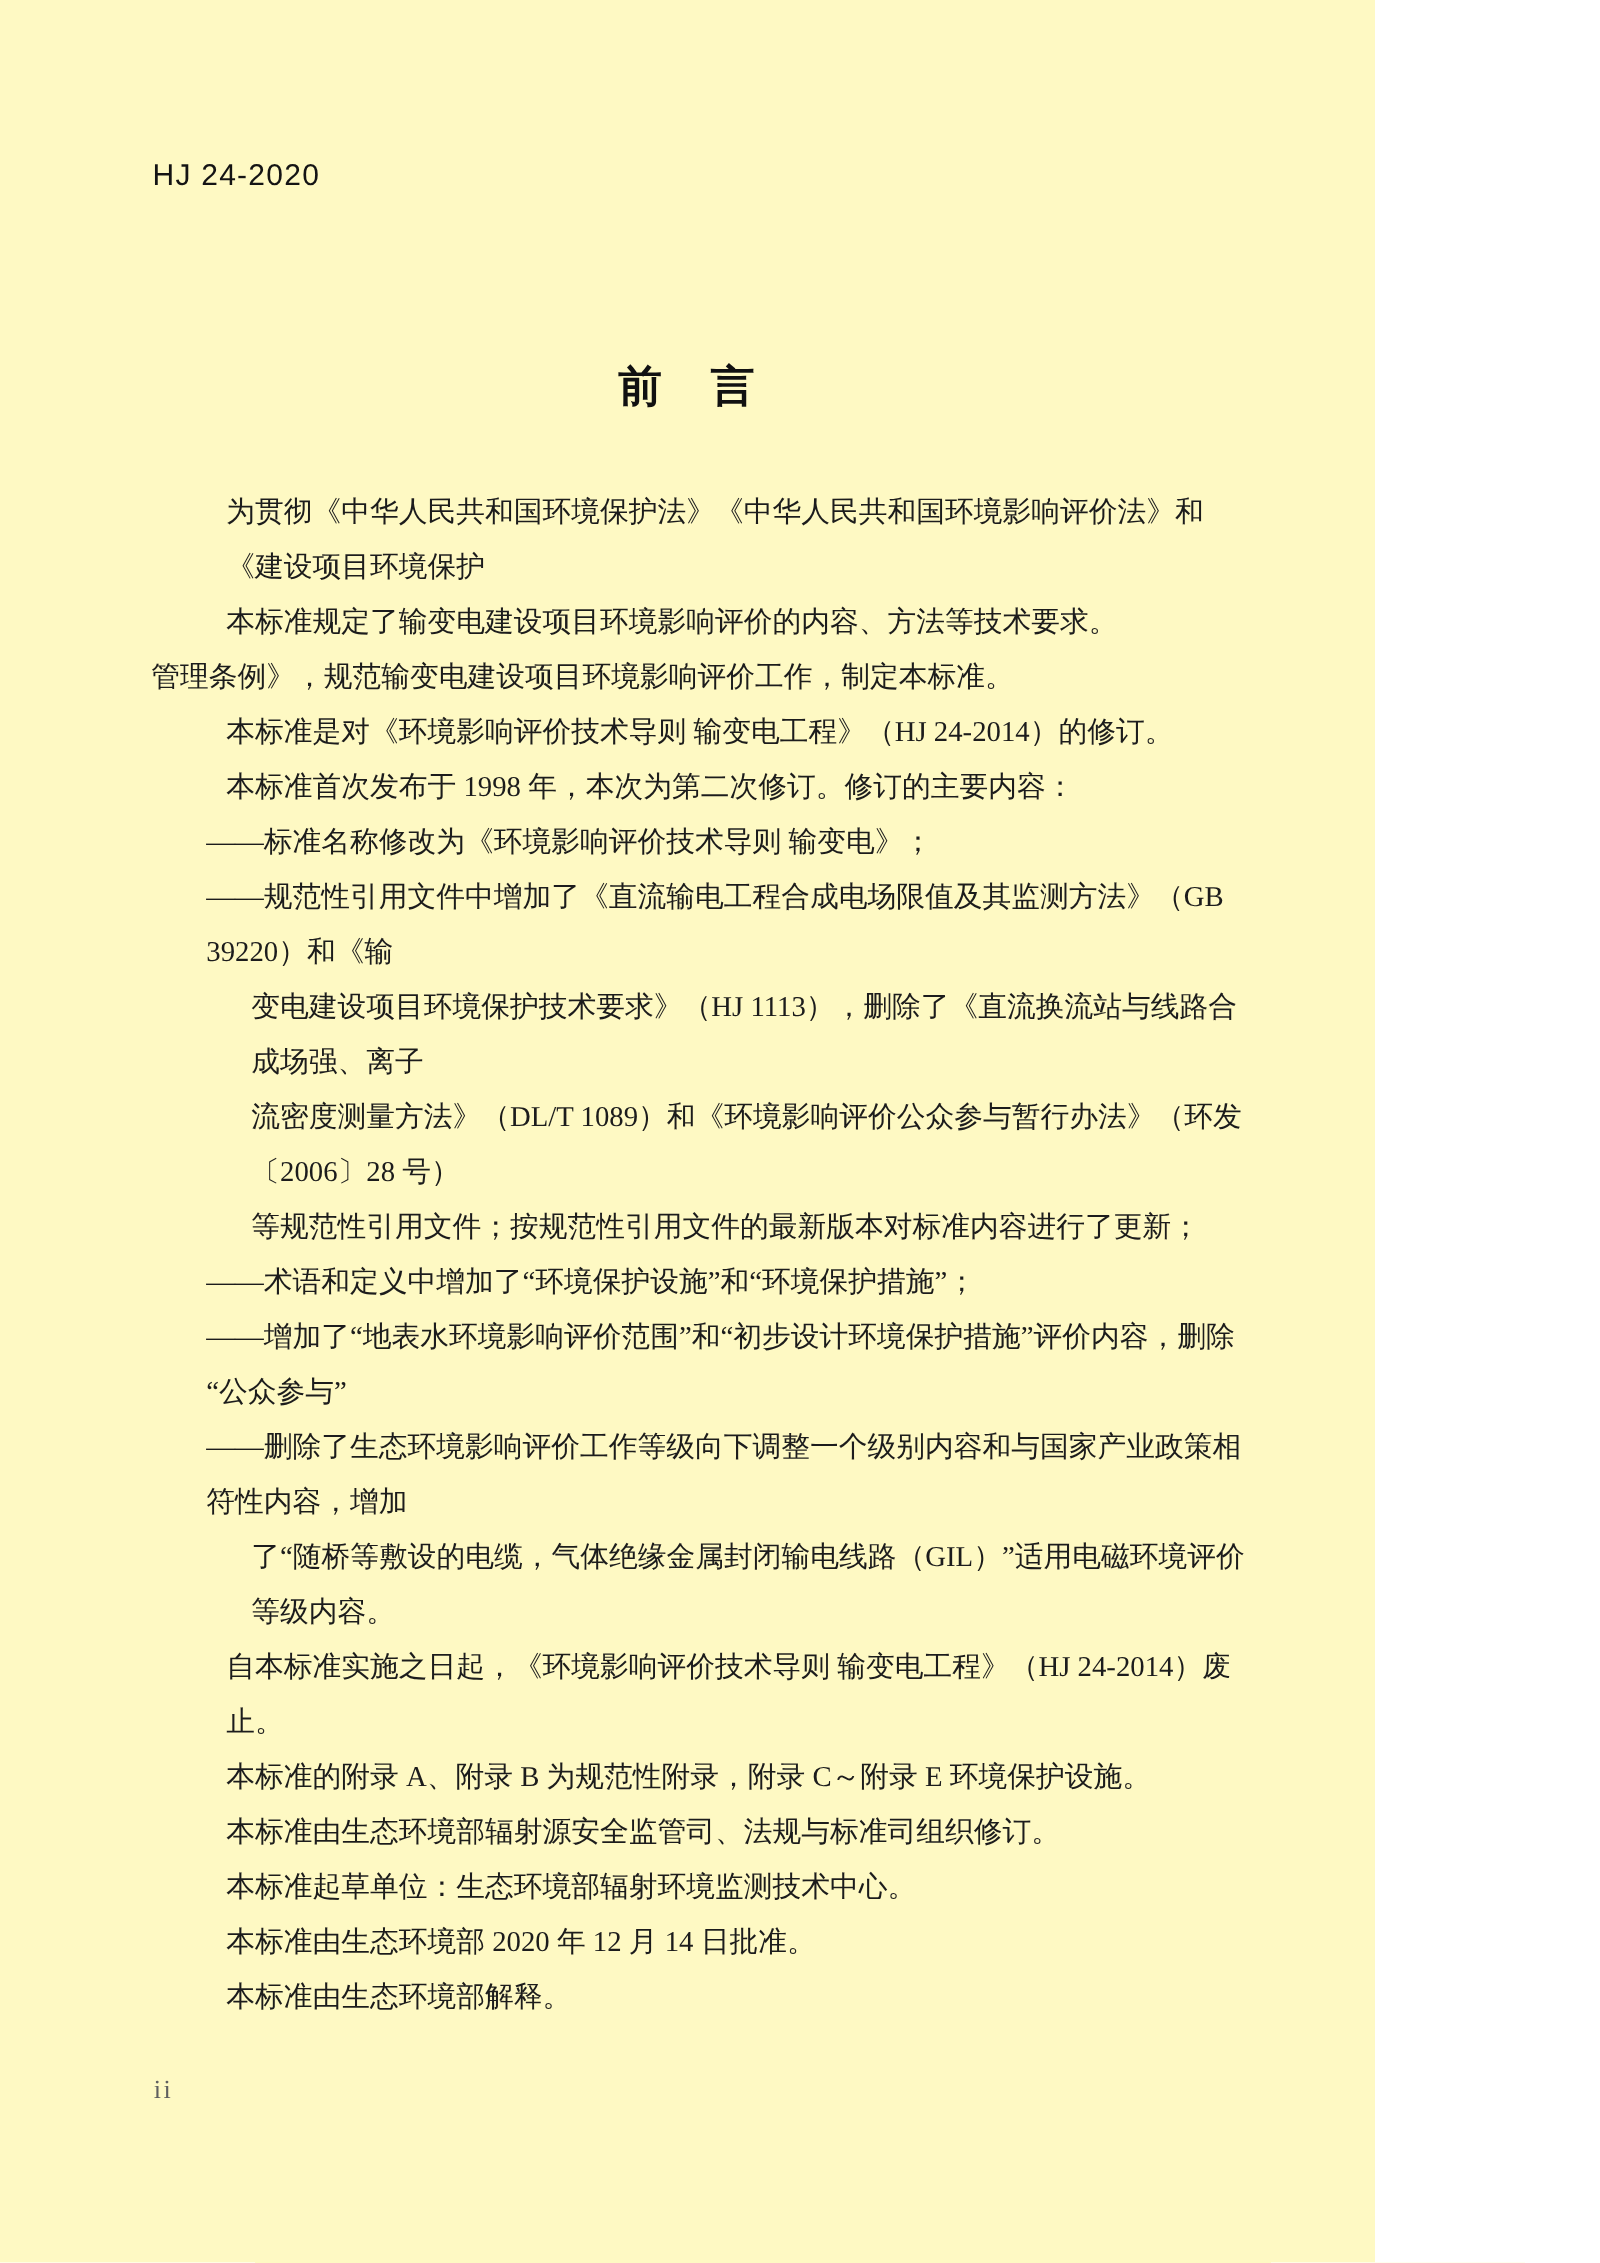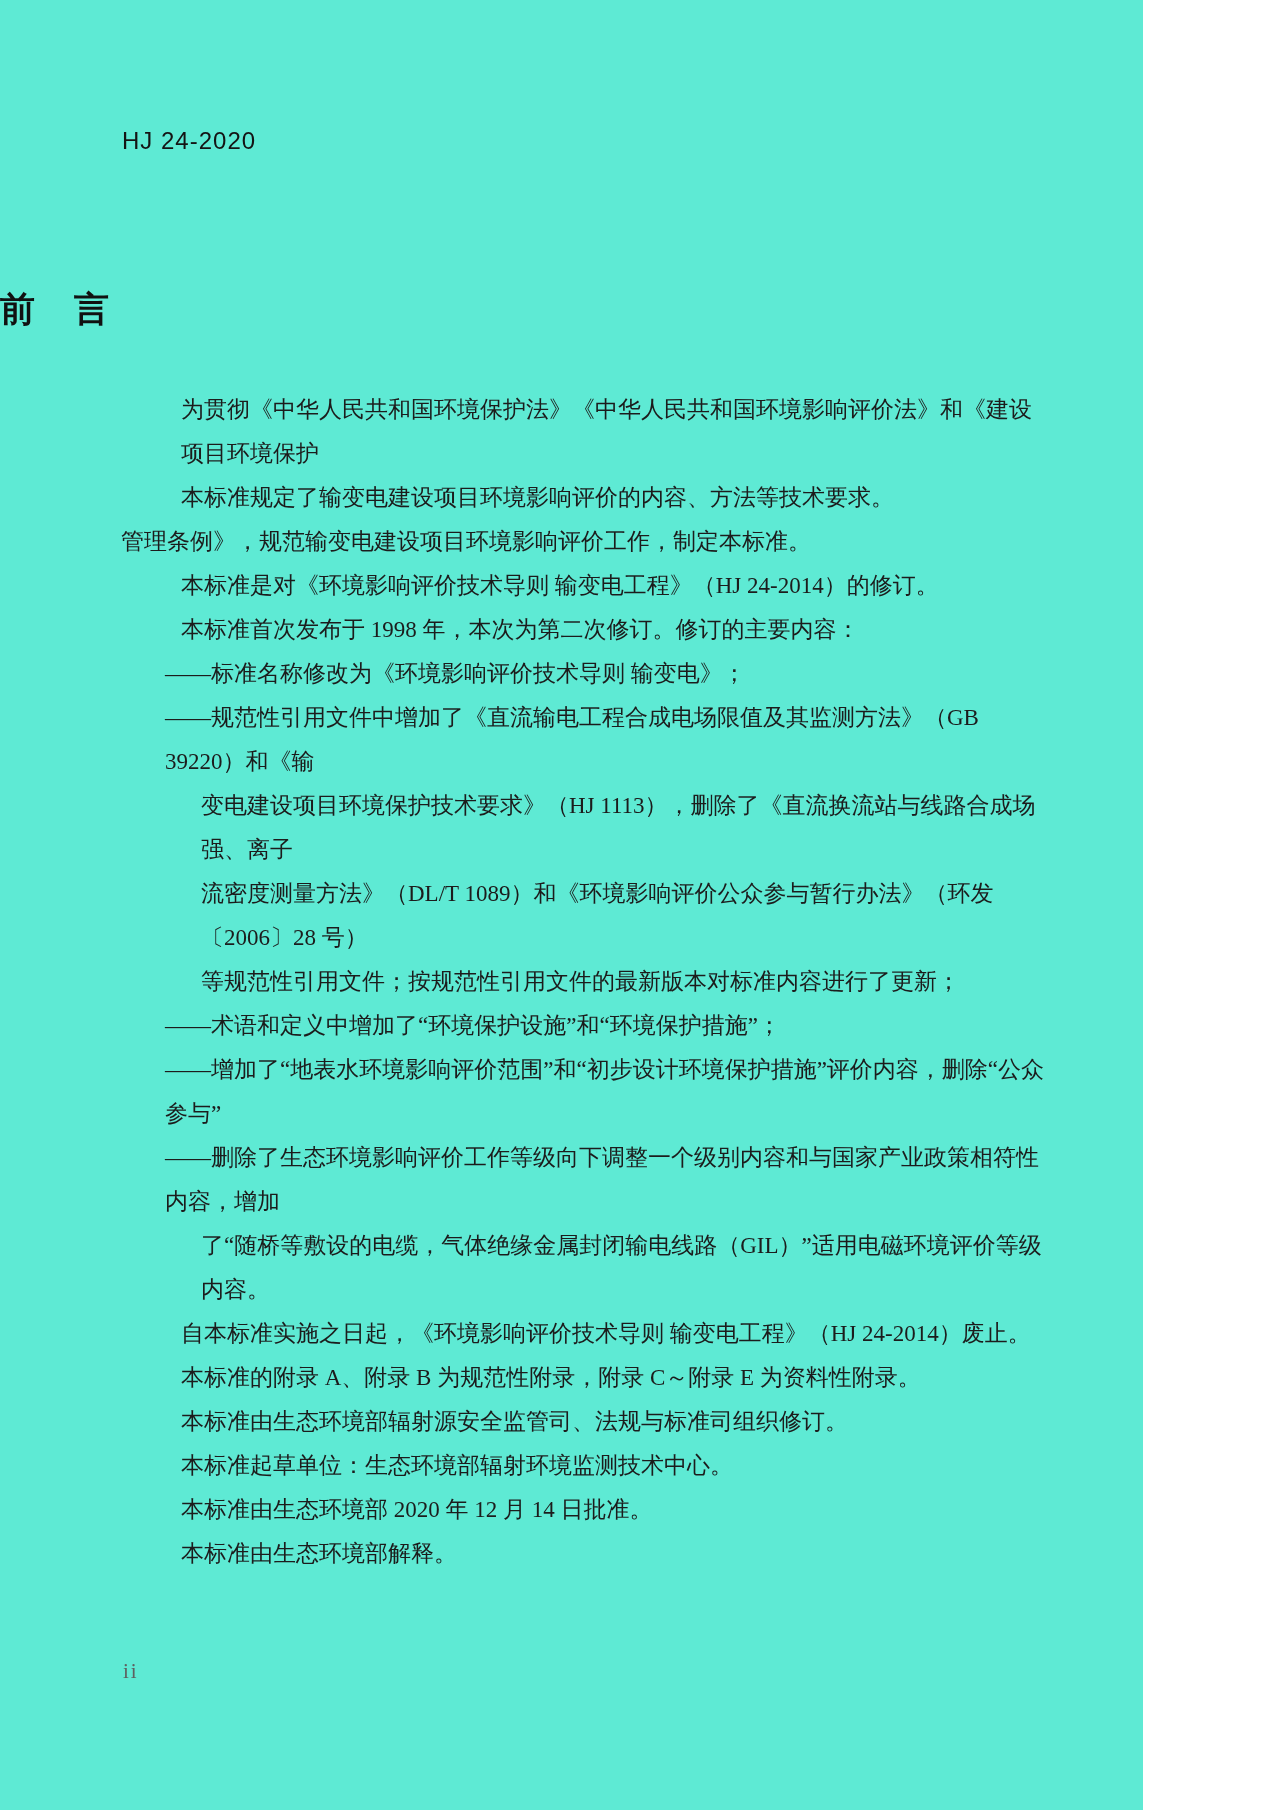--- a/index.html
+++ b/index.html
@@ -4,42 +4,41 @@
 <style>
   html, body {
     margin: 0;
     padding: 0;
     background: #ffffff;
   }
   .page {
     position: relative;
     width: 1100px;
     height: 1810px;
-    background: #5eead4;
+    background: #fef9c3;
     overflow: hidden;
     font-family: "Liberation Serif", "DejaVu Serif", serif;
     color: #1c1c1c;
-    padding-left: 43px;
   }
   .running-header {
     position: absolute;
     left: 122px;
     top: 127px;
     font-family: "Liberation Sans", "DejaVu Sans", sans-serif;
     font-size: 24px;
     letter-spacing: 1px;
     color: #141414;
   }
   .doc-title {
     position: absolute;
     top: 286px;
     left: 0;
     right: 0;
     margin: 0;
-    text-align: left;
+    text-align: center;
     font-family: "Liberation Sans", "DejaVu Sans", sans-serif;
     font-weight: bold;
     font-size: 35px;
     letter-spacing: 2px;
     color: #111111;
   }
   .preface-body {
     position: absolute;
     left: 121px;
     right: 92px;
@@ -82,21 +81,21 @@
       <div class="text-line ind-dash">——标准名称修改为《环境影响评价技术导则  输变电》；</div>
       <div class="text-line ind-dash">——规范性引用文件中增加了《直流输电工程合成电场限值及其监测方法》（GB  39220）和《输</div>
       <div class="text-line ind-cont">变电建设项目环境保护技术要求》（HJ 1113），删除了《直流换流站与线路合成场强、离子</div>
       <div class="text-line ind-cont">流密度测量方法》（DL/T 1089）和《环境影响评价公众参与暂行办法》（环发〔2006〕28 号）</div>
       <div class="text-line ind-cont">等规范性引用文件；按规范性引用文件的最新版本对标准内容进行了更新；</div>
       <div class="text-line ind-dash">——术语和定义中增加了“环境保护设施”和“环境保护措施”；</div>
       <div class="text-line ind-dash">——增加了“地表水环境影响评价范围”和“初步设计环境保护措施”评价内容，删除“公众参与”</div>
       <div class="text-line ind-dash">——删除了生态环境影响评价工作等级向下调整一个级别内容和与国家产业政策相符性内容，增加</div>
       <div class="text-line ind-cont">了“随桥等敷设的电缆，气体绝缘金属封闭输电线路（GIL）”适用电磁环境评价等级内容。</div>
       <div class="text-line ind-first">自本标准实施之日起，《环境影响评价技术导则  输变电工程》（HJ 24-2014）废止。</div>
-      <div class="text-line ind-first">本标准的附录 A、附录 B 为规范性附录，附录 C～附录 E 为资料性附录。</div>
+      <div class="text-line ind-first">本标准的附录 A、附录 B 为规范性附录，附录 C～附录 E 环境保护设施。</div>
       <div class="text-line ind-first">本标准由生态环境部辐射源安全监管司、法规与标准司组织修订。</div>
       <div class="text-line ind-first">本标准起草单位：生态环境部辐射环境监测技术中心。</div>
       <div class="text-line ind-first">本标准由生态环境部 2020 年 12 月 14 日批准。</div>
       <div class="text-line ind-first">本标准由生态环境部解释。</div>
     </div>
 
   <div class="page-number">ii</div>
 </div>
 
 </body></html>

